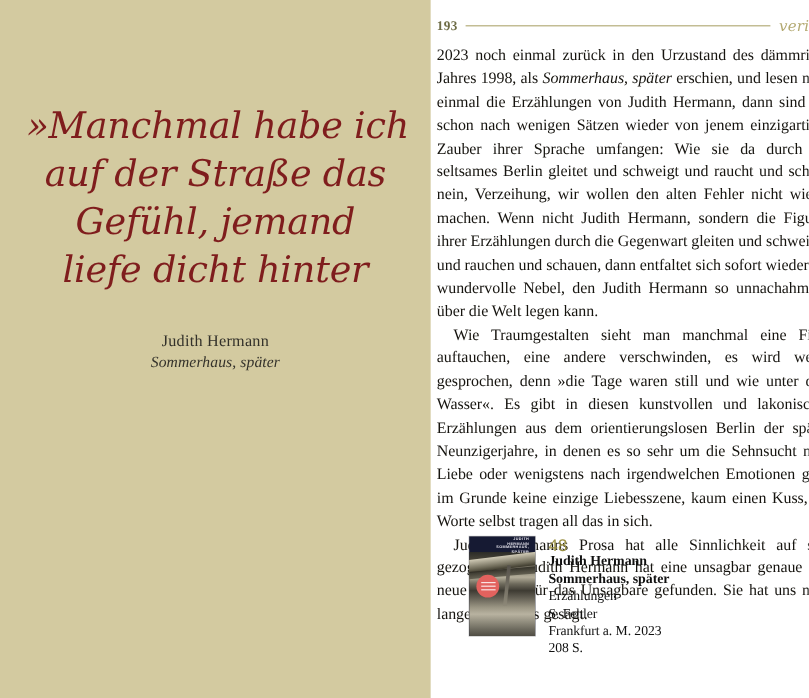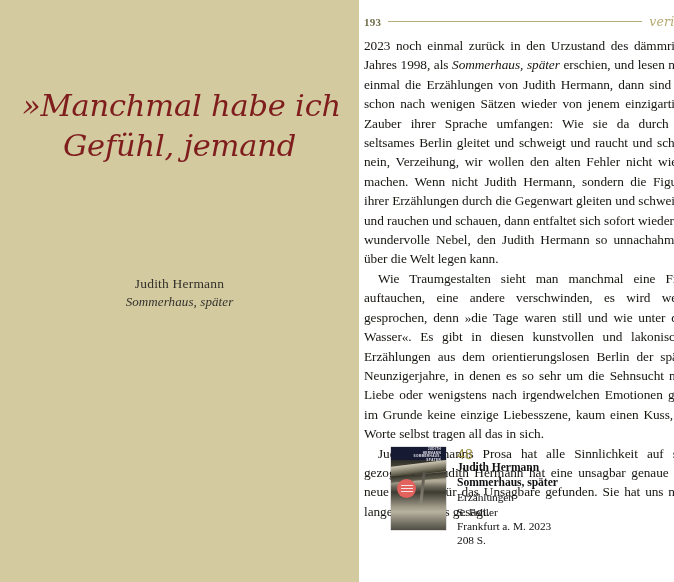--- a/index.html
+++ b/index.html
@@ -276,21 +276,23 @@
 </style>
 </head>
 <body>
 
 <div id="spread">
 
   <div id="left-page">
 
     <div id="pull-quote">
       <span class="q-line">»Manchmal habe ich</span>
+      <span class="q-line">auf der Straße das</span>
       <span class="q-line">Gefühl, jemand</span>
+      <span class="q-line">liefe dicht hinter</span>
     </div>
 
     <div id="quote-attrib">
       <span class="attrib-author">Judith Hermann</span>
       <span class="attrib-work">Sommerhaus, später</span>
     </div>
 
   </div>
 
   <div id="right-page">

